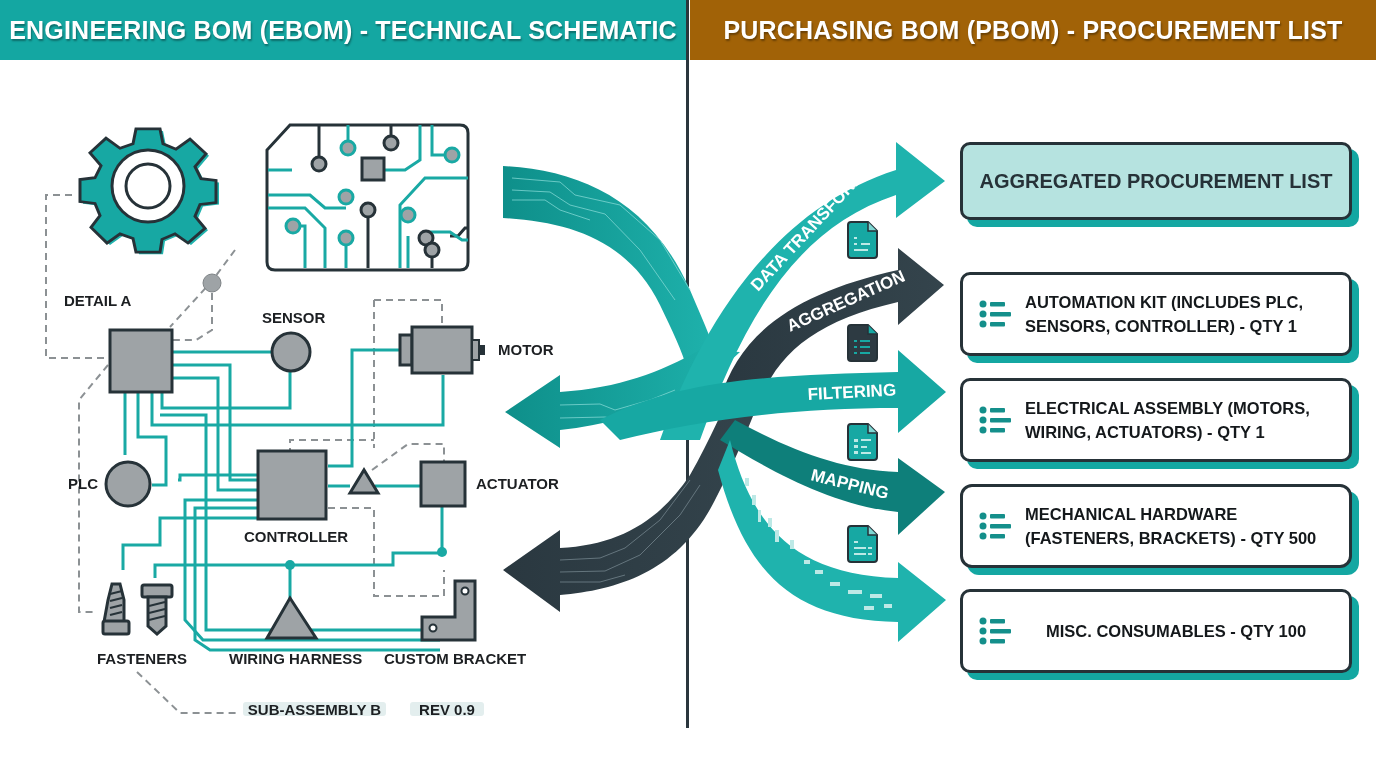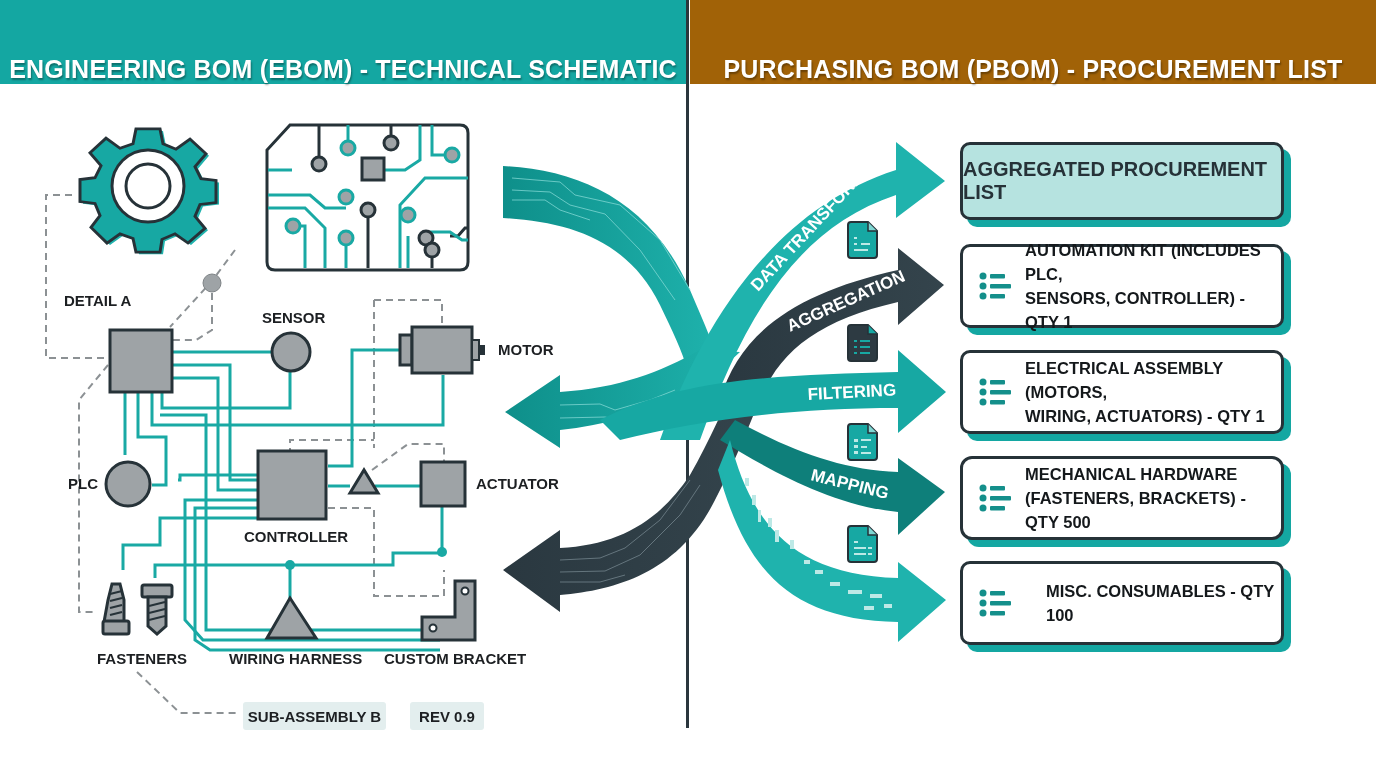--- a/index.html
+++ b/index.html
@@ -1,35 +1,35 @@
 <!DOCTYPE html>
 <html><head>
 <meta charset="utf-8">
 <style>
   html, body { margin:0; padding:0; }
   body { width:1376px; height:768px; background:#ffffff; position:relative; overflow:hidden;
          font-family:"Liberation Sans", "DejaVu Sans", sans-serif; }
-  .hdr { position:absolute; top:0; height:84px; display:flex; align-items:flex-end; justify-content:center;
+  .hdr { position:absolute; top:0; height:60px; display:flex; align-items:center; justify-content:center;
          color:#ffffff; font-weight:bold; font-size:25px; letter-spacing:0.2px;
          text-shadow:1px 2px 2px rgba(0,0,0,0.35); }
   .hdr-left { left:0; width:686px; background:#14a7a2; }
   .hdr-right { left:690px; width:686px; background:#a16207; }
   .divider { position:absolute; left:686px; top:0; width:3px; height:728px; background:#2a363d; }
   svg.canvas { position:absolute; left:0; top:0; }
   .lbl { font-family:"Liberation Sans", "DejaVu Sans", sans-serif; font-weight:bold; fill:#1c1f22; font-size:15px; }
   .arrow-lbl { font-family:"Liberation Sans", "DejaVu Sans", sans-serif; font-weight:bold; fill:#ffffff; font-size:17px; }
-  .card { position:absolute; left:960px; width:324px; border:3px solid #263238; border-radius:10px;
+  .card { position:absolute; left:960px; width:392px; border:3px solid #263238; border-radius:10px;
           background:#ffffff; box-shadow:7px 7px 0 #14a7a2; box-sizing:border-box;
           display:flex; align-items:center; }
   .card.head { top:142px; height:78px; background:#b6e3e0; justify-content:center; }
   .card.head span { font-weight:bold; font-size:20px; color:#263238; }
-  .card.item { height:84px; padding-left:16px; }
+  .card.item { height:84px; padding-left:16px;margin-top:28px; }
   .card .list-icon { width:34px; height:30px; margin-right:12px; flex:none; }
   .card .txt { font-weight:bold; font-size:16.5px; color:#14181b; line-height:24px; }
-  .tag { position:absolute; top:702px; height:28px; background:#e3eeee; border-radius:3px;
+  .tag { position:absolute; top:702px; height:14px; background:#e3eeee; border-radius:3px;
          font-weight:bold; font-size:15px; color:#1c1f22; display:flex; align-items:center; justify-content:center; }
 </style>
 </head>
 <body>
 
 <div class="hdr hdr-left">
   <span>ENGINEERING BOM (EBOM) - TECHNICAL SCHEMATIC</span>
 </div>
 <div class="hdr hdr-right">
   <span>PURCHASING BOM (PBOM) - PROCUREMENT LIST</span>

